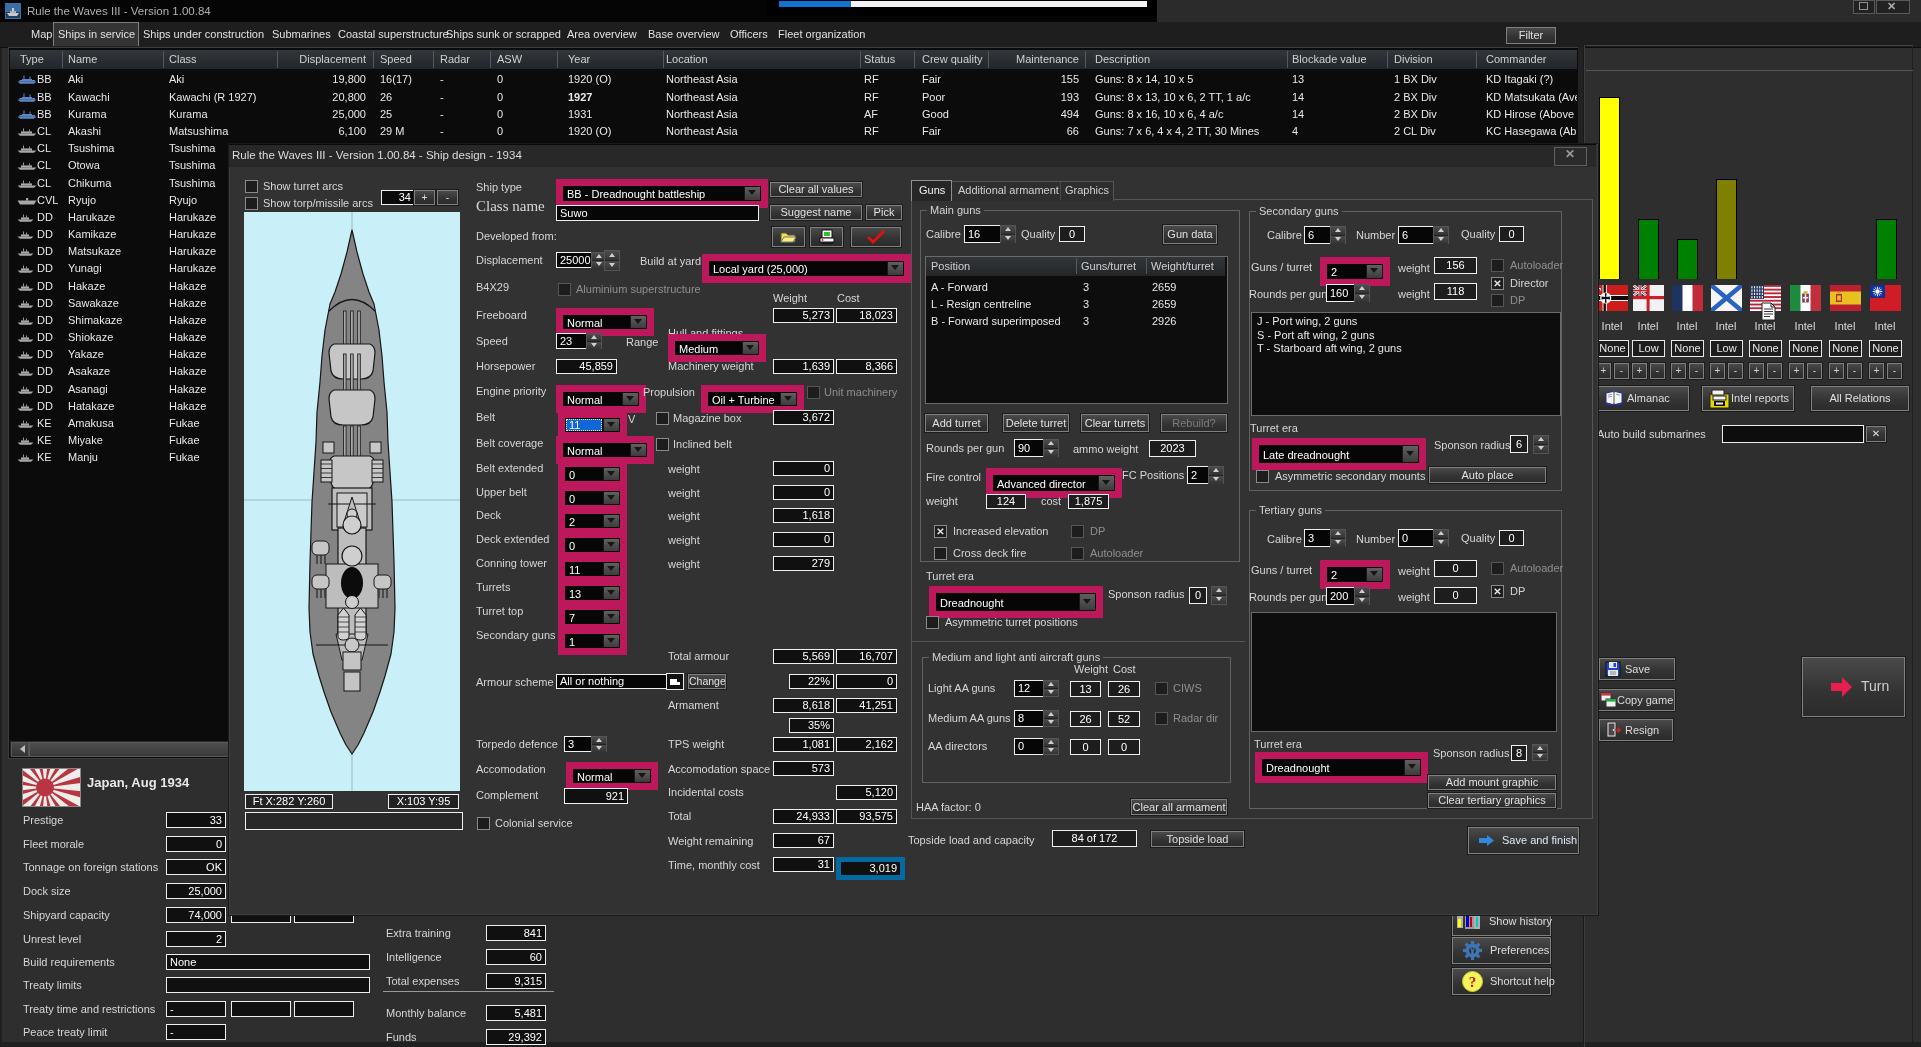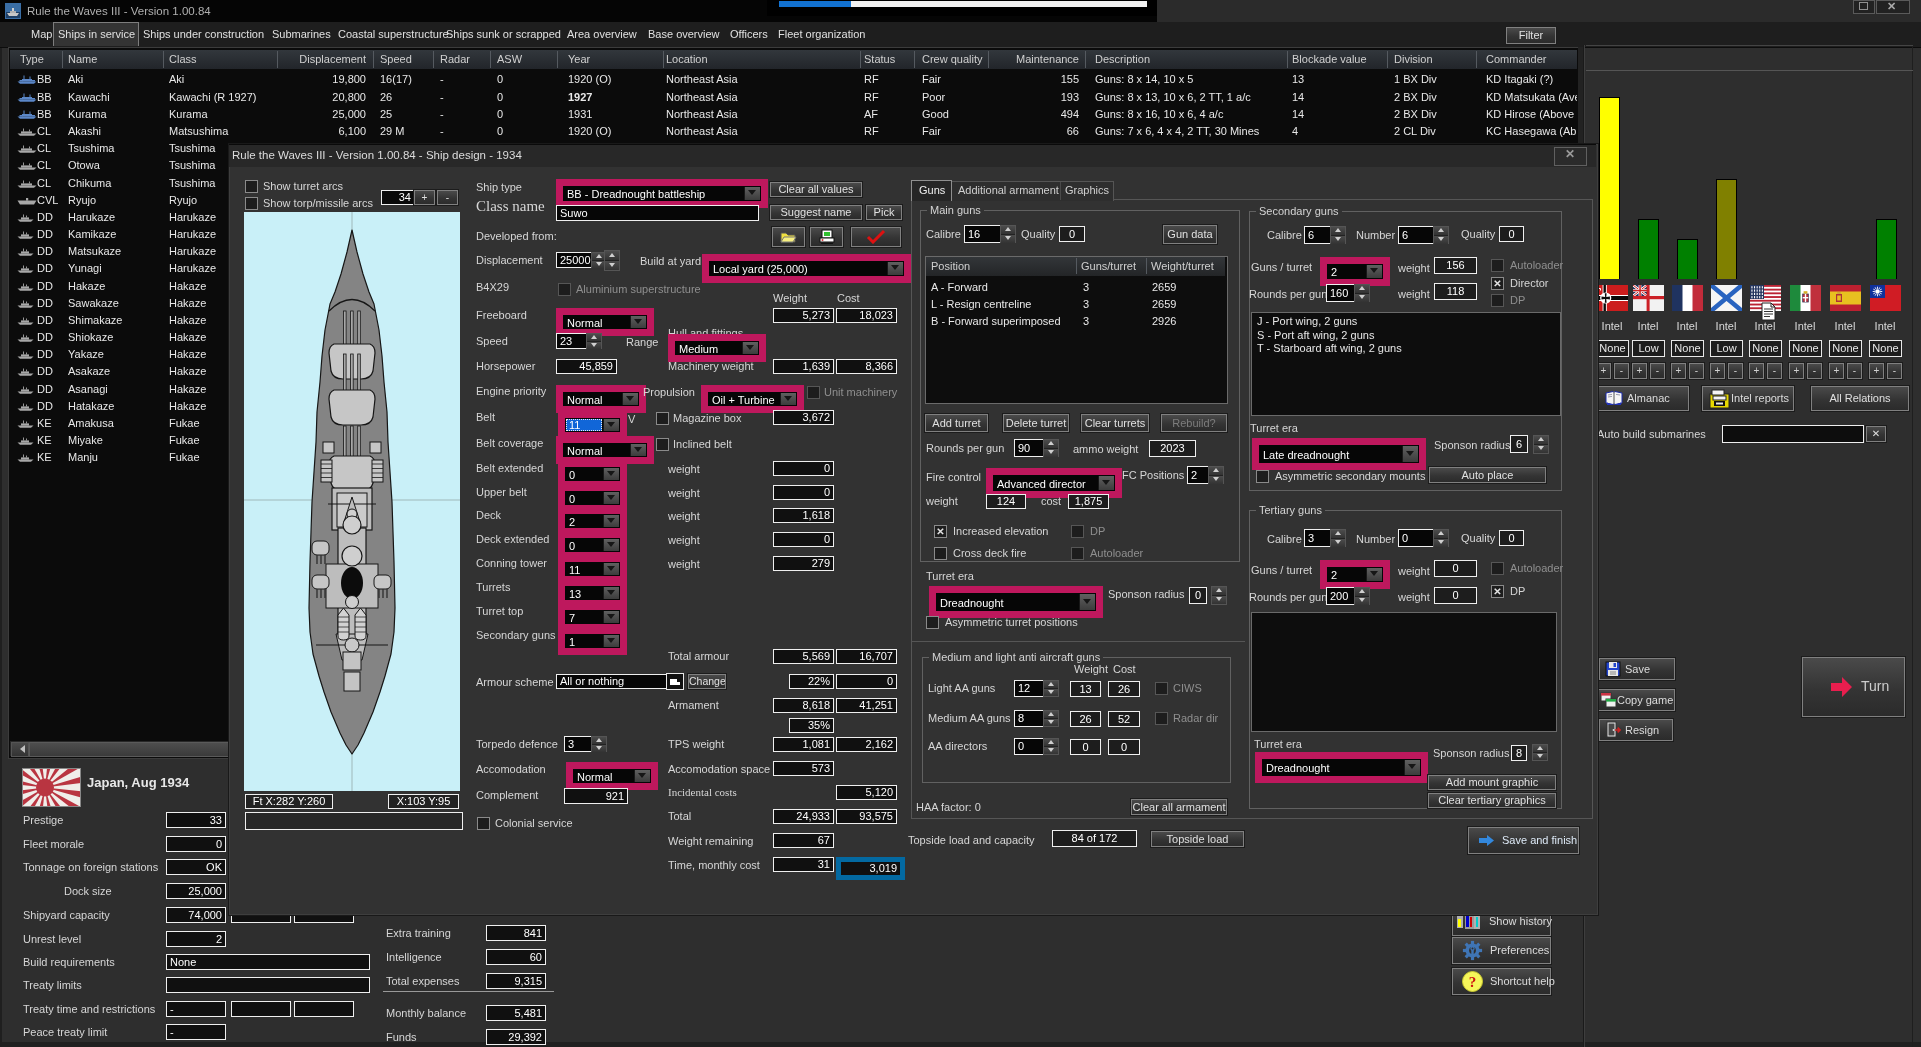--- a/index.html
+++ b/index.html
@@ -375,21 +375,21 @@
     </g>
     <rect x="0.5" y="0.5" width="58" height="38" fill="none" stroke="#888"></rect>
   </svg>
 <div class="a t" style="left:87px;top:776px;color:#e8e8e8;font-size:13px;font-weight:bold;">Japan, Aug 1934</div>
 <div class="a t" style="left:23px;top:814px;color:#d6d6d6;font-size:11px;font-weight:normal;">Prestige</div>
 <div class="a" style="left:166px;top:812px;width:55px;height:14px;border:1px solid #efefef;background:#101010;color:#fff;font-size:11px;line-height:14px;text-align:right;padding-right:3px;white-space:nowrap;overflow:hidden">33</div>
 <div class="a t" style="left:23px;top:838px;color:#d6d6d6;font-size:11px;font-weight:normal;">Fleet morale</div>
 <div class="a" style="left:166px;top:836px;width:55px;height:14px;border:1px solid #efefef;background:#101010;color:#fff;font-size:11px;line-height:14px;text-align:right;padding-right:3px;white-space:nowrap;overflow:hidden">0</div>
 <div class="a t" style="left:23px;top:861px;color:#d6d6d6;font-size:11px;font-weight:normal;">Tonnage on foreign stations</div>
 <div class="a" style="left:166px;top:859px;width:55px;height:14px;border:1px solid #efefef;background:#101010;color:#fff;font-size:11px;line-height:14px;text-align:right;padding-right:3px;white-space:nowrap;overflow:hidden">OK</div>
-<div class="a t" style="left:23px;top:885px;color:#d6d6d6;font-size:11px;font-weight:normal;margin-left:41px;">Dock size</div>
+<div class="a t" style="left:23px;top:885px;color:#d6d6d6;font-size:11px;font-weight:normal;">Dock size</div>
 <div class="a" style="left:166px;top:883px;width:55px;height:14px;border:1px solid #efefef;background:#101010;color:#fff;font-size:11px;line-height:14px;text-align:right;padding-right:3px;white-space:nowrap;overflow:hidden">25,000</div>
 <div class="a t" style="left:23px;top:909px;color:#d6d6d6;font-size:11px;font-weight:normal;">Shipyard capacity</div>
 <div class="a" style="left:166px;top:907px;width:55px;height:14px;border:1px solid #efefef;background:#101010;color:#fff;font-size:11px;line-height:14px;text-align:right;padding-right:3px;white-space:nowrap;overflow:hidden">74,000</div>
 <div class="a t" style="left:23px;top:933px;color:#d6d6d6;font-size:11px;font-weight:normal;">Unrest level</div>
 <div class="a" style="left:166px;top:931px;width:55px;height:14px;border:1px solid #efefef;background:#101010;color:#fff;font-size:11px;line-height:14px;text-align:right;padding-right:3px;white-space:nowrap;overflow:hidden">2</div>
 <div class="a" style="left:231px;top:907px;width:55px;height:14px;border:1px solid #efefef;background:#101010;color:#fff;font-size:11px;line-height:14px;text-align:right;padding-right:3px;white-space:nowrap;overflow:hidden"></div>
 <div class="a" style="left:294px;top:907px;width:55px;height:14px;border:1px solid #efefef;background:#101010;color:#fff;font-size:11px;line-height:14px;text-align:right;padding-right:3px;white-space:nowrap;overflow:hidden"></div>
 <div class="a t" style="left:23px;top:956px;color:#d6d6d6;font-size:11px;font-weight:normal;">Build requirements</div>
 <div class="a" style="left:166px;top:954px;width:199px;height:14px;border:1px solid #efefef;background:#101010;color:#fff;font-size:11px;line-height:14px;text-align:left;padding-left:3px;white-space:nowrap;overflow:hidden">None</div>
 <div class="a t" style="left:23px;top:979px;color:#d6d6d6;font-size:11px;font-weight:normal;">Treaty limits</div>
@@ -962,21 +962,21 @@
 <div class="a dd" style="left:566px;top:762px;width:78px;height:14px">
     <div class="ddt" style="line-height:14px">Normal</div>
     <div class="ddar" style="width:15px;height:12px">
       <div class="ddtri" style="margin-top:3px"></div>
     </div>
   </div>
 <div class="a t" style="left:668px;top:763px;color:#d6d6d6;font-size:11px;font-weight:normal;">Accomodation space</div>
 <div class="a" style="left:773px;top:761px;width:56px;height:13px;border:1px solid #efefef;background:#101010;color:#fff;font-size:11px;line-height:13px;text-align:right;padding-right:3px;white-space:nowrap;overflow:hidden">573</div>
 <div class="a t" style="left:476px;top:789px;color:#d6d6d6;font-size:11px;font-weight:normal;">Complement</div>
 <div class="a" style="left:564px;top:788px;width:59px;height:14px;border:1px solid #efefef;background:#101010;color:#fff;font-size:11px;line-height:14px;text-align:right;padding-right:3px;white-space:nowrap;overflow:hidden">921</div>
-<div class="a t" style="left:668px;top:786px;color:#d6d6d6;font-size:11px;font-weight:normal;font-family:Liberation Serif, serif;">Incidental costs</div>
+<div class="a t" style="left:668px;top:786px;color:#d6d6d6;font-size:11px;font-weight:normal;">Incidental costs</div>
 <div class="a" style="left:836px;top:785px;width:56px;height:13px;border:1px solid #efefef;background:#101010;color:#fff;font-size:11px;line-height:13px;text-align:right;padding-right:3px;white-space:nowrap;overflow:hidden">5,120</div>
 <div class="a" style="left:477px;top:817px;width:11px;height:11px;border:1px solid #8a8a8a;background:#1d1d1d"></div>
 <div class="a t" style="left:495px;top:817px;color:#d6d6d6;font-size:11px;font-weight:normal;">Colonial service</div>
 <div class="a t" style="left:668px;top:810px;color:#d6d6d6;font-size:11px;font-weight:normal;">Total</div>
 <div class="a" style="left:773px;top:809px;width:56px;height:13px;border:1px solid #efefef;background:#101010;color:#fff;font-size:11px;line-height:13px;text-align:right;padding-right:3px;white-space:nowrap;overflow:hidden">24,933</div>
 <div class="a" style="left:836px;top:809px;width:56px;height:13px;border:1px solid #efefef;background:#101010;color:#fff;font-size:11px;line-height:13px;text-align:right;padding-right:3px;white-space:nowrap;overflow:hidden">93,575</div>
 <div class="a t" style="left:668px;top:835px;color:#d6d6d6;font-size:11px;font-weight:normal;">Weight remaining</div>
 <div class="a" style="left:773px;top:833px;width:56px;height:13px;border:1px solid #efefef;background:#101010;color:#fff;font-size:11px;line-height:13px;text-align:right;padding-right:3px;white-space:nowrap;overflow:hidden">67</div>
 <div class="a t" style="left:668px;top:859px;color:#d6d6d6;font-size:11px;font-weight:normal;">Time, monthly cost</div>
 <div class="a" style="left:773px;top:857px;width:56px;height:13px;border:1px solid #efefef;background:#101010;color:#fff;font-size:11px;line-height:13px;text-align:right;padding-right:3px;white-space:nowrap;overflow:hidden">31</div>

